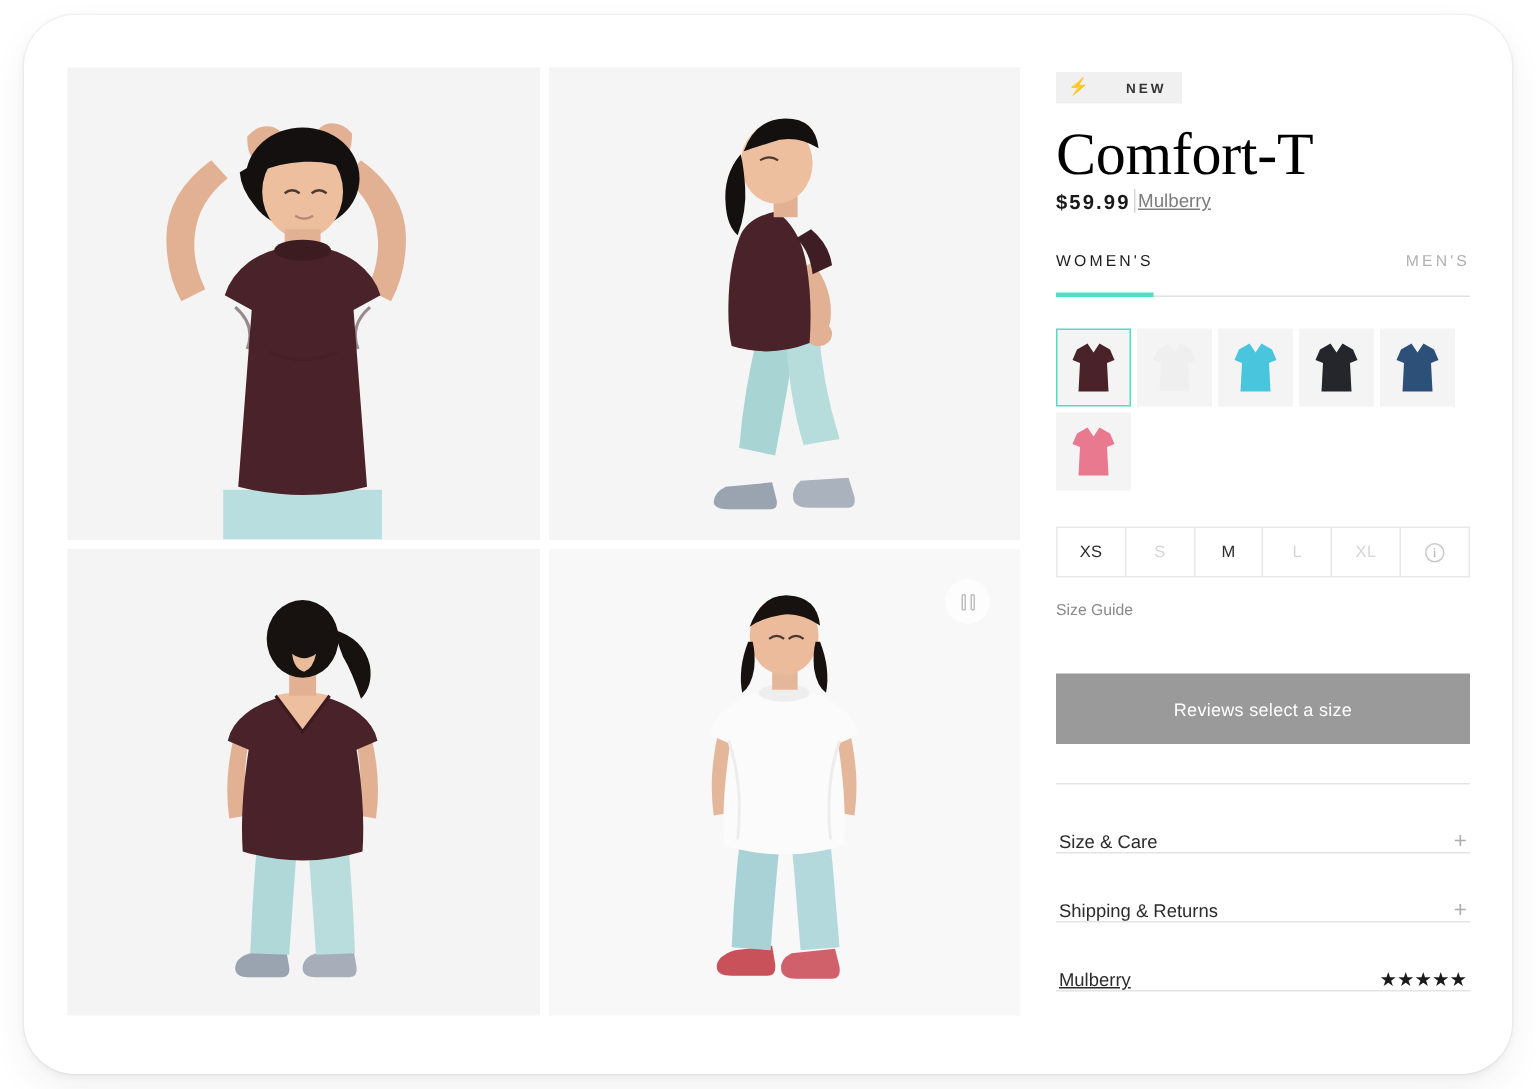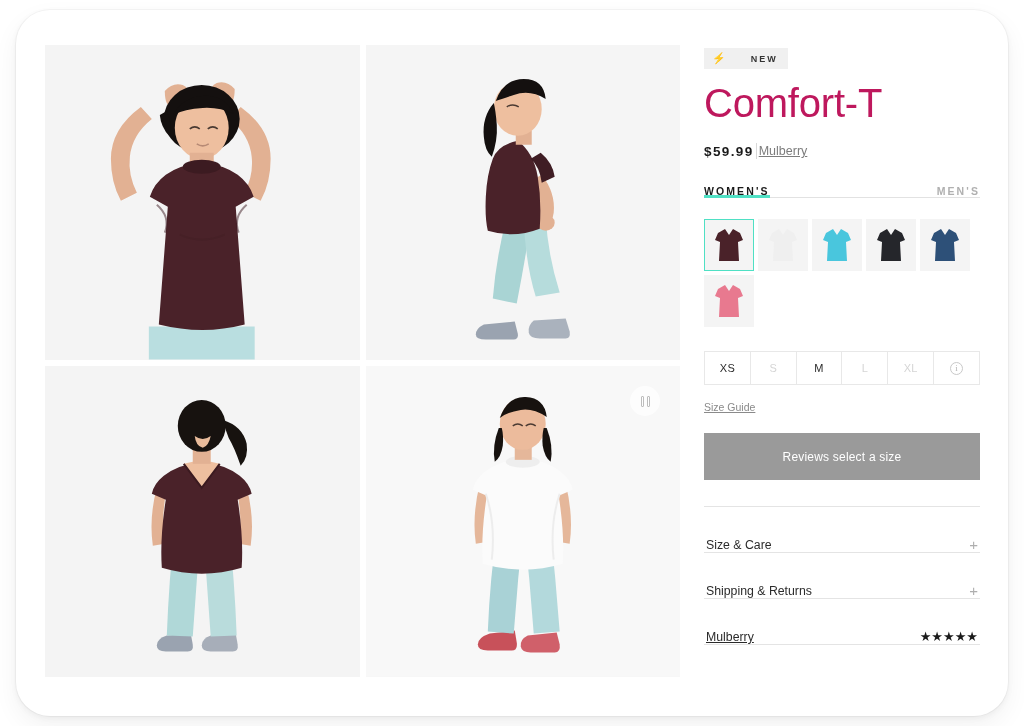--- a/index.html
+++ b/index.html
@@ -109,27 +109,27 @@
   }
   .badge .badge-text {
     font-size: 9px;
     letter-spacing: 2px;
     font-weight: bold;
     color: #333333;
     padding-left: 18px;
   }
 
   .product-title {
-    font-family: Liberation Sans, sans-serif;
+    font-family: Liberation Serif, serif;
     font-size: 40px;
     line-height: 1.05;
     font-weight: normal;
-    color: #be185d;
+    color: #000000;
     letter-spacing: -0.2px;
-    margin-bottom: 19px;
+    margin-bottom: 2px;
   }
 
   .product-desc {
     font-size: 12.6px;
     line-height: 1.62;
     color: #6f6f6f;
     margin-bottom: 18px;
   }
 
   .price-row {
@@ -167,24 +167,24 @@
   .tabs::after {
     content: "";
     position: absolute;
     left: 0; right: 0; bottom: 0;
     height: 1px;
     background: #e2e2e2;
   }
   .tab {
     font-size: 10.5px;
     letter-spacing: 2.1px;
-    font-weight: bold;
+    font-weight: normal;
     color: #b0b0b0;
     position: relative;
-    padding-bottom: 1px;
+    padding-bottom: 18px;
     margin-bottom: -9px;
   }
   .tab.active { color: #1a1a1a; }
   .tab.active::after {
     content: "";
     position: absolute;
     left: 0; right: 0; bottom: 0;
     height: 3px;
     background: #4fe0c4;
     z-index: 2;
@@ -239,22 +239,21 @@
     display: flex;
     align-items: center;
     justify-content: center;
     line-height: 1;
   }
 
   .size-guide {
     display: inline-block;
     font-size: 10.5px;
     color: #8a8a8a;
-    text-decoration: underline;
-    margin-bottom: 20px;
+    margin-bottom: 36px;
   }
 
   
   .cta {
     width: 100%;
     height: 47px;
     background: #9a9a9a;
     border: none;
     color: #ffffff;
     font-size: 12px;

